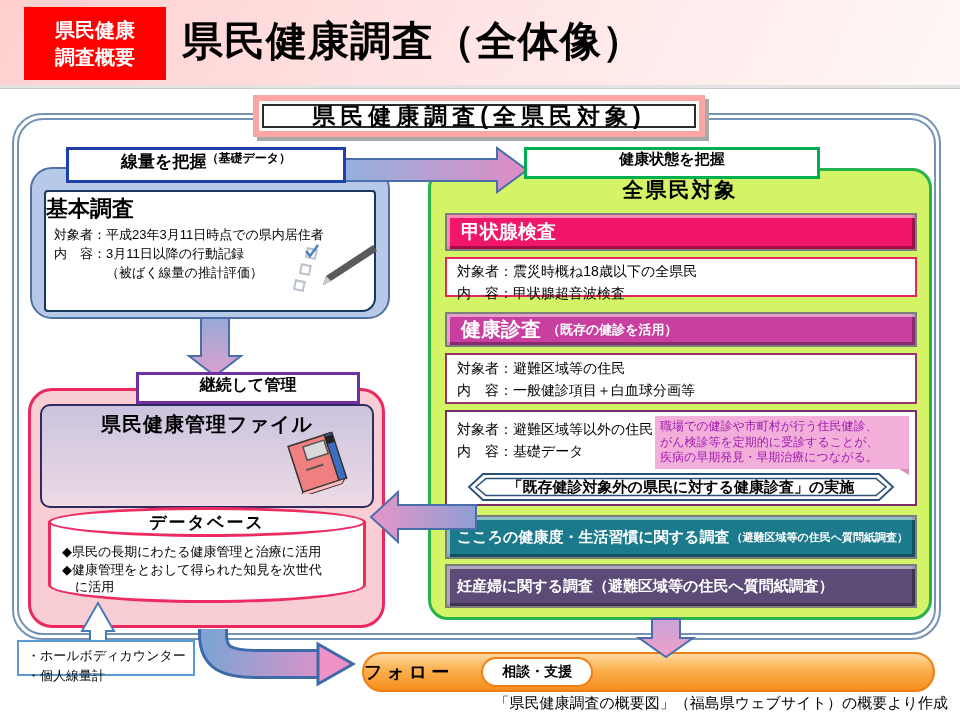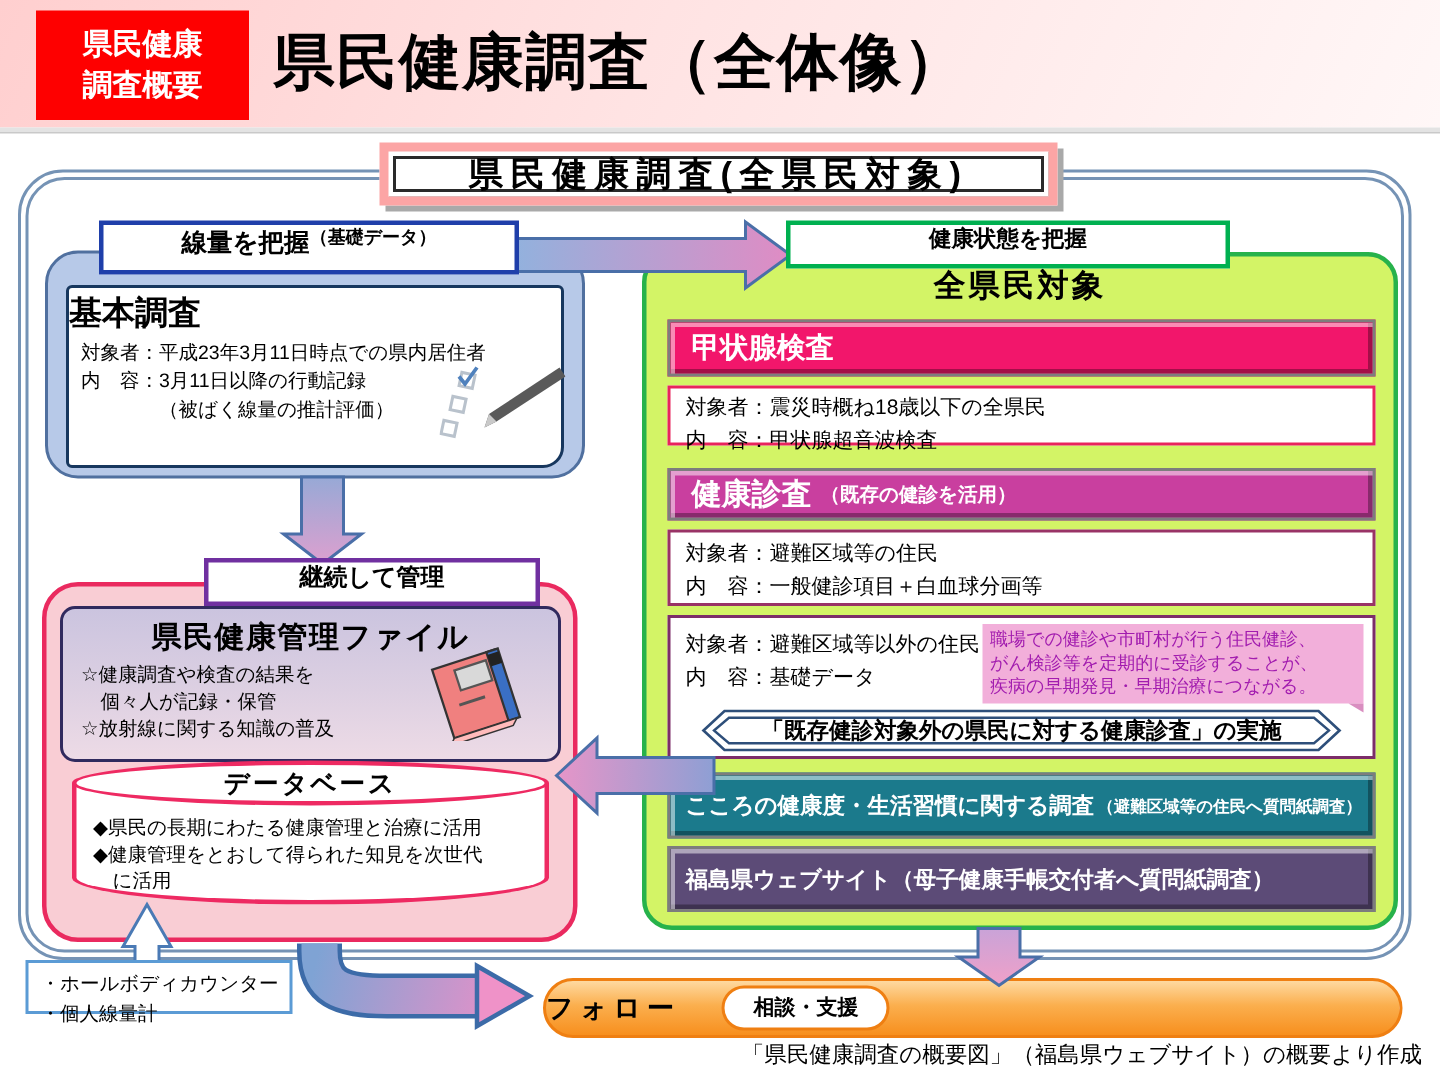--- a/index.html
+++ b/index.html
@@ -145,25 +145,20 @@
   <path d="M13 8 L17 13 L25 2" fill="none" stroke="#4f81bd" stroke-width="2.5"></path>
   <polygon points="80,2 84,8 38,38 30,42 33,33" fill="#5a5a5a"></polygon>
   <polygon points="33,33 30,42 38,38" fill="#c9c9c9"></polygon>
 </svg>
 
 <div class="hd hd-keep">継続して管理</div>
 
 <div class="panel-pink"></div>
 <div class="filebox">
   <h3>県民健康管理ファイル</h3>
-  <div class="lines">
-    <div>☆健康調査や検査の結果を</div>
-    <div>　個々人が記録・保管</div>
-    <div>☆放射線に関する知識の普及</div>
-  </div>
 </div>
 
 <svg class="icon-abs" style="left:282px; top:428px;" width="72" height="66" viewBox="0 0 72 66">
   <g transform="rotate(-18 36 33)">
     <rect x="12" y="10" width="44" height="48" fill="#f0807f" stroke="#333" stroke-width="1.5"></rect>
     <rect x="50" y="10" width="8" height="48" fill="#3a6fc4" stroke="#333" stroke-width="1.5"></rect>
     <rect x="50" y="12" width="8" height="8" fill="#222"></rect>
     <rect x="26" y="15" width="22" height="14" fill="#d9d9d9" stroke="#555" stroke-width="1.5"></rect>
     <line x1="22" y1="38" x2="40" y2="38" stroke="#555" stroke-width="2"></line>
     <polygon points="12,58 8,62 52,62 56,58" fill="#fbb" stroke="#333" stroke-width="1"></polygon>
@@ -220,21 +215,21 @@
         <polygon points="17,15 27,6.5 417,6.5 427,15 417,23.5 27,23.5" fill="none" stroke="#2e4f7a" stroke-width="1.6"></polygon>
       </svg>
       <div class="ribbon-text">「既存健診対象外の県民に対する健康診査」の実施</div>
     </div>
   </div>
 
   <div class="row bevel r-mental">
     <span>こころの健康度・生活習慣に関する調査</span>
     <span class="sub">（避難区域等の住民へ質問紙調査）</span>
   </div>
-  <div class="row bevel r-preg">福島県ウェブサイト（母子健康手帳交付者へ質問紙調査）</div>
+  <div class="row bevel r-preg">妊産婦に関する調査（避難区域等の住民へ質問紙調査）</div>
 </div>
 
 <svg class="arrows" width="960" height="720" viewBox="0 0 960 720">
   <defs>
     <linearGradient id="gTop" gradientUnits="userSpaceOnUse" x1="345" y1="170" x2="525" y2="170">
       <stop offset="0" stop-color="#93b1dd"></stop>
         <stop offset="1" stop-color="#df8cc4"></stop>
     </linearGradient>
     <linearGradient id="gDown1" gradientUnits="userSpaceOnUse" x1="215" y1="318" x2="215" y2="376">
       <stop offset="0" stop-color="#97a9d6"></stop>

